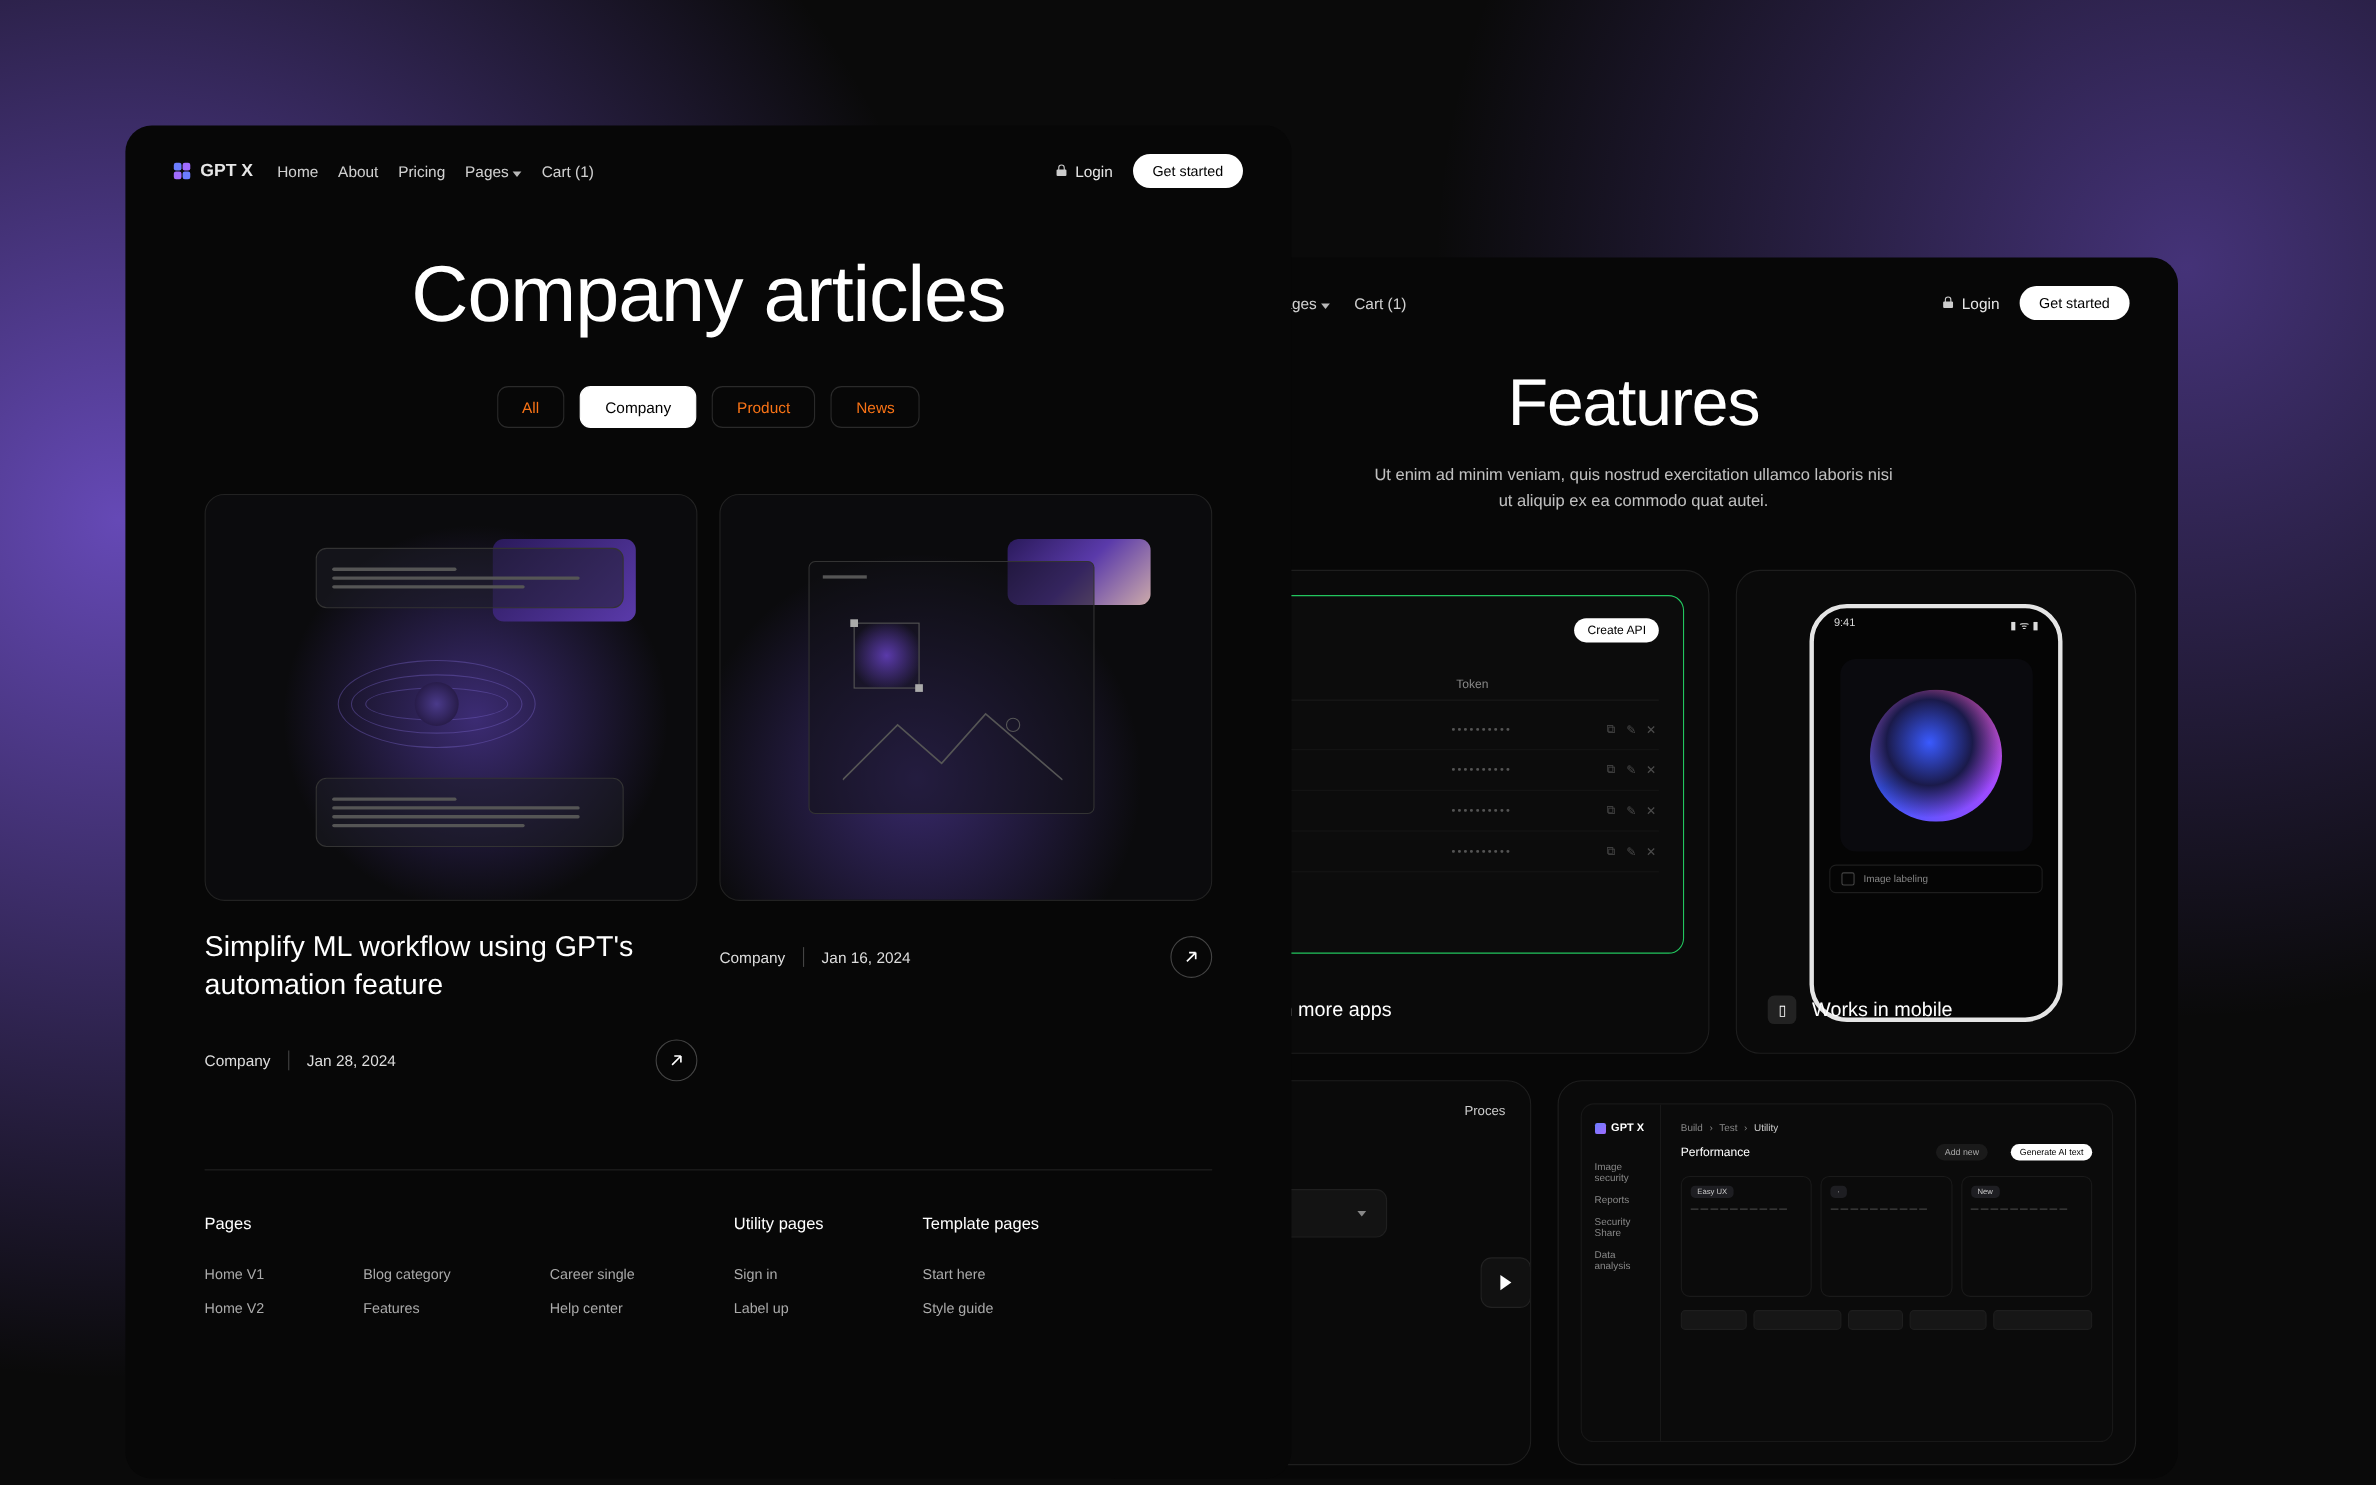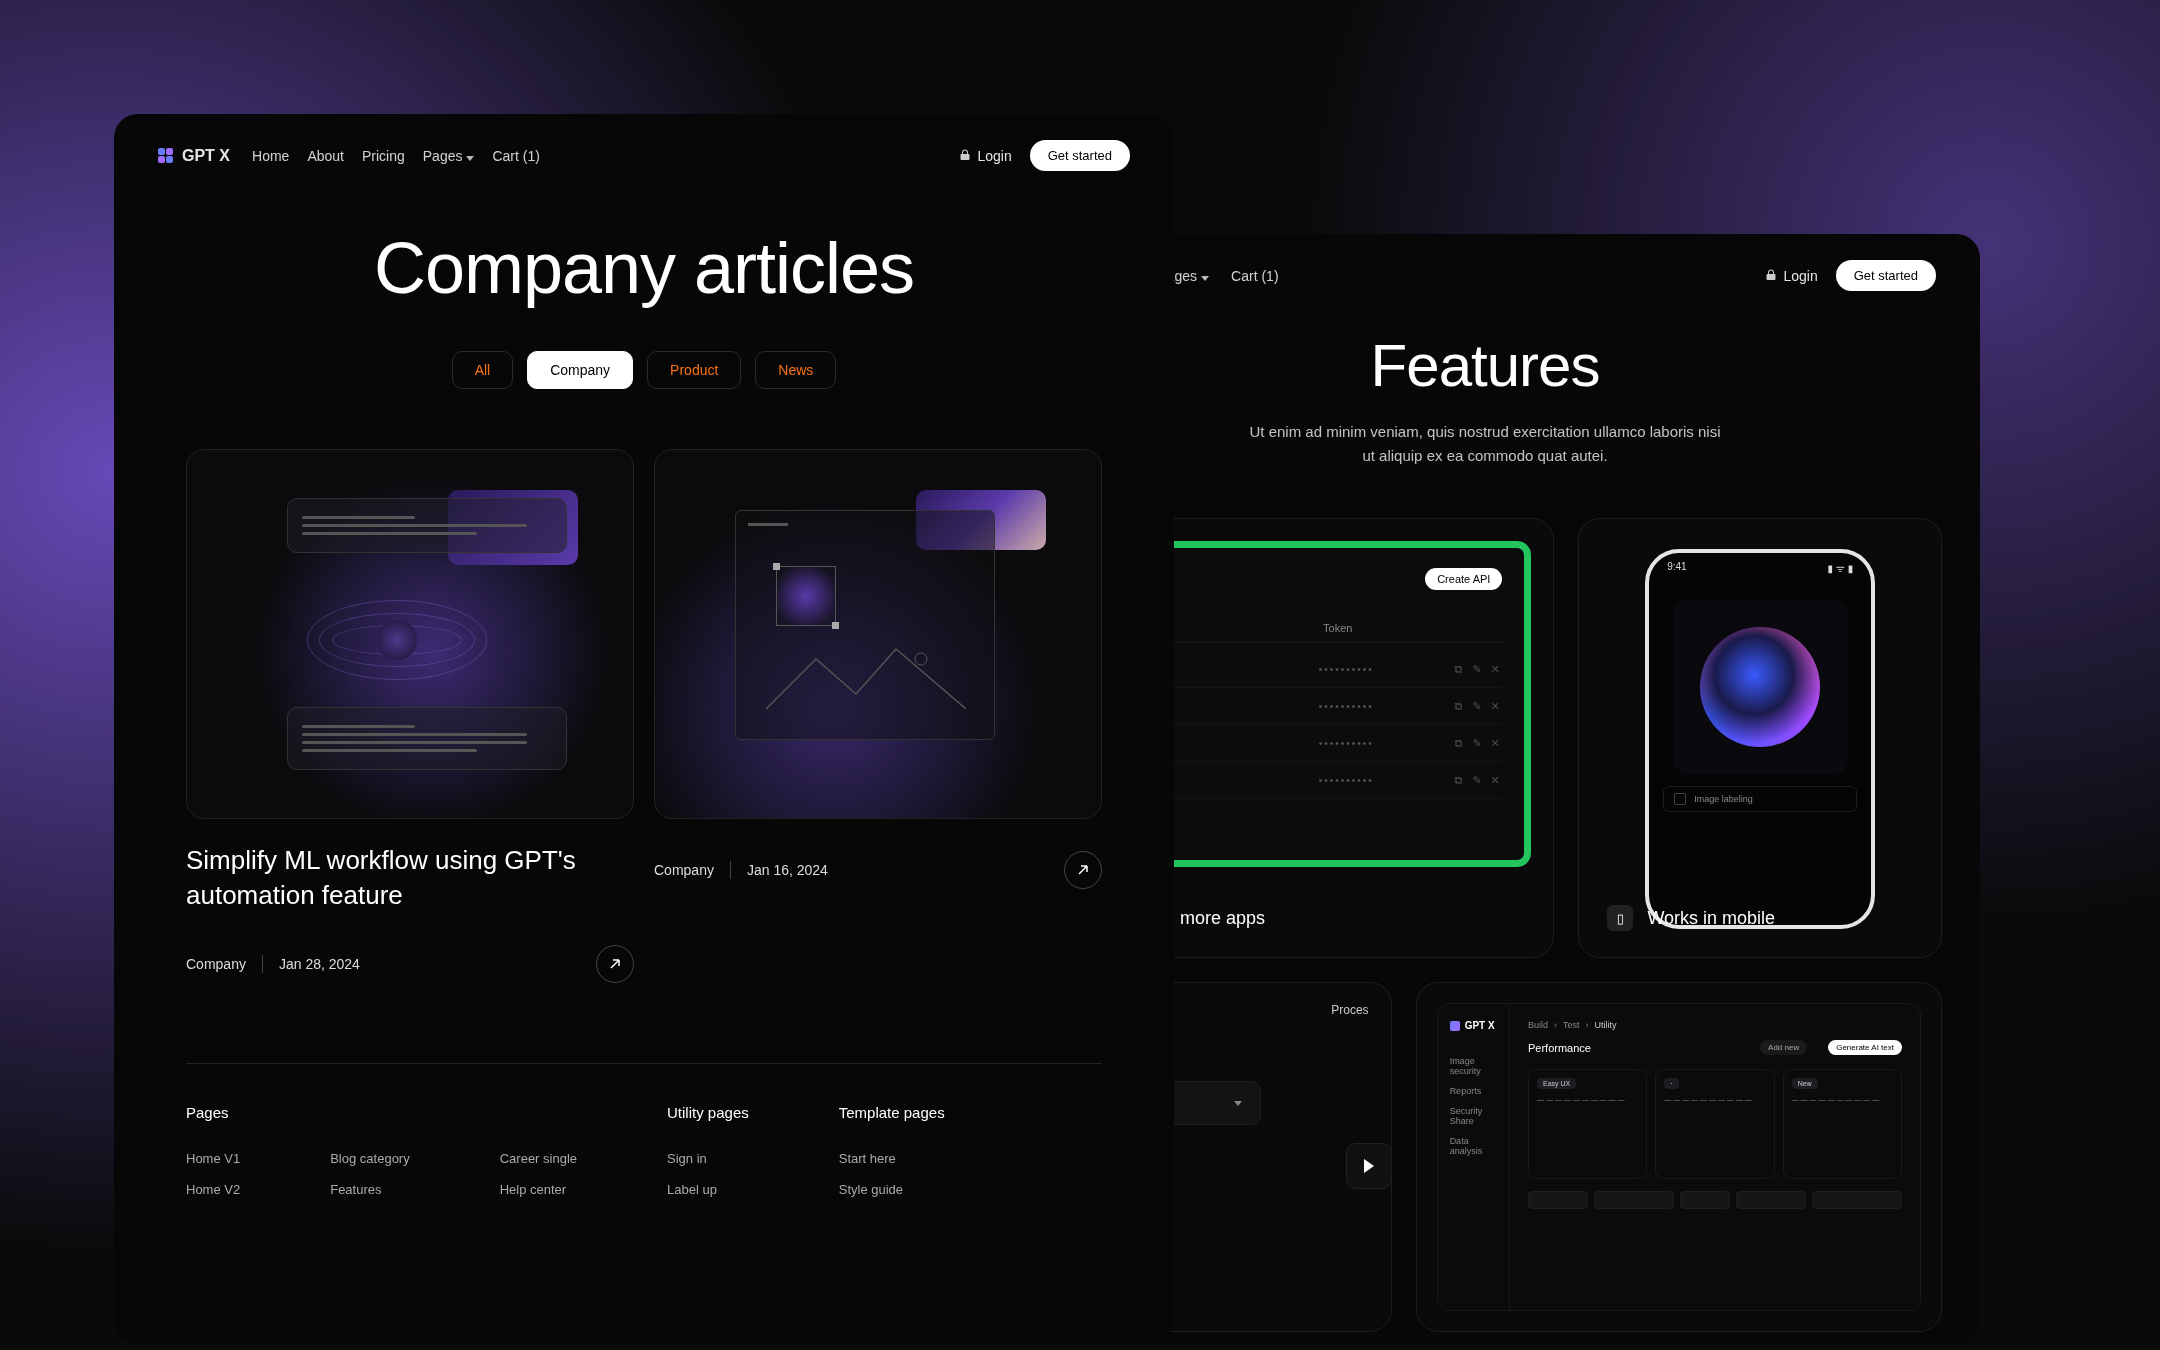--- a/index.html
+++ b/index.html
@@ -116,21 +116,21 @@
   .hero-b .hero-title{font-size:60px;}
   .hero-b .hero-sub{max-width:480px;}
   .featgrid{display:flex;gap:24px;padding:50px 38px 0;}
   .fbox{flex:1;border:1px solid #1e1e1e;border-radius:22px;position:relative;overflow:hidden;background:#0a0a0a;}
   .fbox.a{height:440px;flex:1.45;}
   .fbox.b{height:440px;flex:1;}
   .fbox-cap{position:absolute;bottom:26px;left:28px;display:flex;align-items:center;gap:14px;color:#fff;font-size:18px;}
   .cap-icon{width:26px;height:26px;border-radius:6px;background:#222;display:flex;align-items:center;justify-content:center;font-size:13px;}
 
   
-  .api-panel{position:absolute;inset:22px 22px 90px 22px;background:#0c0c0c;border:7px solid #22c55e;border-radius:14px;padding:20px 22px;overflow:hidden;}
+  .api-panel{position:absolute;inset:22px 22px 90px 22px;background:#0c0c0c;border:1px solid #22c55e;border-radius:14px;padding:20px 22px;overflow:hidden;}
   .api-head{display:flex;align-items:center;justify-content:space-between;margin-bottom:24px;}
   .api-head h5{color:#fff;font-size:14px;font-weight:500;}
   .create-api{background:#fff;color:#000;border-radius:999px;padding:5px 12px;font-size:11px;cursor:pointer;}
   .api-table{font-size:11px;color:#888;}
   .api-table .th{display:flex;padding:8px 0;border-bottom:1px solid #1a1a1a;margin-bottom:8px;}
   .api-table .th span:first-child{flex:1.3;} .api-table .th span:last-child{flex:1;padding-left:10px;}
   .api-row{display:flex;align-items:center;padding:12px 0;border-bottom:1px solid #151515;}
   .api-row .name{flex:1.3;color:#ccc;font-size:11px;}
   .api-row .tok{flex:1;display:flex;align-items:center;gap:8px;}
   .tok-dots{color:#555;letter-spacing:2px;font-size:10px;}

